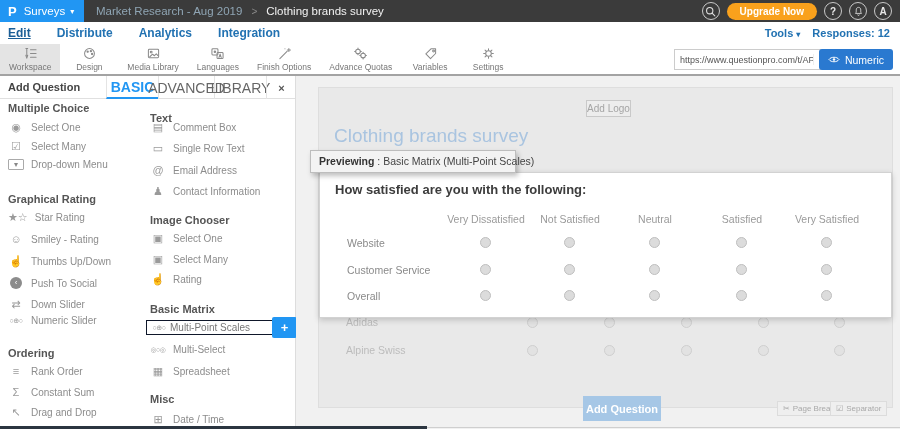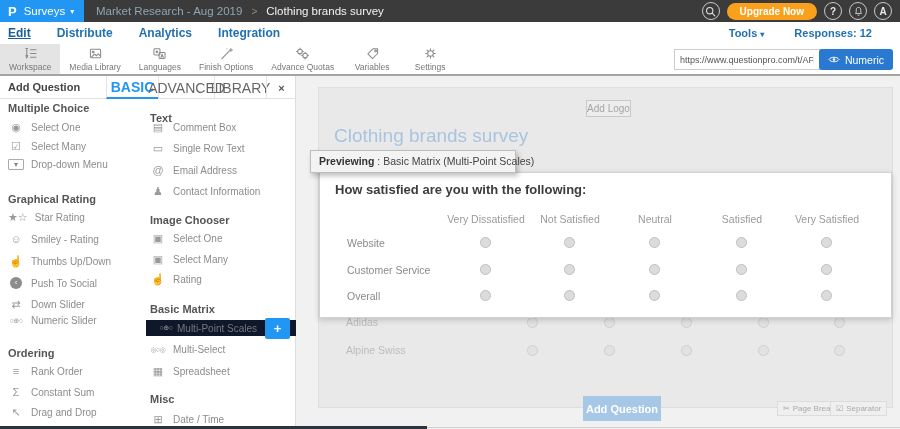--- a/index.html
+++ b/index.html
@@ -21,21 +21,21 @@
   .circle-btn { width:18px; height:18px; border-radius:50%; border:1px solid #c9c9c9; color:#e8e8e8;
     display:flex; align-items:center; justify-content:center; font-size:10px; font-weight:bold; }
   .upgrade-btn { height:17px; border-radius:9px; background:#f9a11c; color:#fff; font-size:10px; font-weight:bold;
     padding:0 13px; display:flex; align-items:center; }
 
   
   .navbar { position:absolute; left:0; top:22px; width:900px; height:22px; background:#fff; display:flex; align-items:center; }
   .nav-link { font-size:12px; font-weight:bold; color:#2272b2; padding:0 13px; }
   .nav-link.first { padding-left:8px; }
   .nav-link.active { text-decoration:underline; color:#1b5e96; }
-  .nav-right { margin-left:auto; display:flex; align-items:center; gap:30px; padding-right:28px; font-size:11px; font-weight:bold; color:#2272b2; }
+  .nav-right { margin-left:auto; display:flex; align-items:center; gap:12px; padding-right:10px; font-size:11px; font-weight:bold; color:#2272b2; }
   .nav-right .caret { font-size:8px; }
 
   
   .toolbar { position:absolute; left:0; top:44px; width:900px; height:32px; background:#fff; border-bottom:2px solid #a3a3a3; display:flex; }
   .tb-item { display:flex; flex-direction:column; align-items:center; justify-content:center; gap:1px; padding:0 9px; min-width:58px; }
   .tb-item.active { background:#e4e4e4; }
   .tb-ic { height:14px; display:flex; align-items:center; }
   .tb-ic svg { stroke:#8a8a8a; fill:none; stroke-width:1.1; stroke-linecap:round; stroke-linejoin:round; }
   .tb-label { font-size:8.5px; color:#777; white-space:nowrap; }
   .url-box { position:absolute; right:68px; top:5px; width:158px; height:21px; border:1px solid #ccc; background:#fff; display:flex; align-items:center; }
@@ -53,21 +53,21 @@
   .tab.active { color:#2196f3; border-bottom:2px solid #2196f3; font-weight:bold; }
   .tab-close { position:absolute; top:0; height:23px; display:flex; align-items:center; justify-content:center;
     font-size:11px; font-weight:bold; color:#555; border-left:1px solid #e4e4e4; }
   .p-hdr { position:absolute; font-size:11px; font-weight:bold; color:#555; }
   .p-item { position:absolute; display:flex; align-items:center; gap:7px; font-size:10px; color:#8c8c8c; white-space:nowrap; }
   .p-ic { min-width:16px; text-align:center; color:#9a9a9a; font-size:11px; }
   .p-ic.tiny { font-size:7px; letter-spacing:-0.5px; }
   .p-ic.box { border:1px solid #aaa; font-size:8px; height:11px; line-height:9px; border-radius:1px; padding:0 2px; color:#888; }
   .p-ic.dark { background:#8c8c8c; color:#fff; border-radius:50%; min-width:12px; width:12px; height:12px; font-size:8px;
     line-height:12px; margin:0 2px; }
-  .red-box { position:absolute; left:146px; top:244px; width:152px; height:15px; border:8px solid #0f172a; background:#fff;
+  .red-box { position:absolute; left:146px; top:244px; width:152px; height:15px; border:1px solid #0f172a; background:#fff;
     display:flex; align-items:center; }
   .red-box .p-ic { margin-left:4px; }
   .red-box .rb-label { font-size:10px; color:#777; margin-left:3px; white-space:nowrap; }
   .plus-btn { margin-left:auto; width:25px; height:21px; background:#2196f3; color:#fff; font-size:13px; font-weight:bold;
     display:flex; align-items:center; justify-content:center; border-radius:2px; }
 
   
   .main { position:absolute; left:296px; top:76px; width:604px; height:350px; background:#f1f1f1; }
   .region { position:absolute; left:22px; top:11px; width:575px; height:321px; background:#e9e9e9; border:1px solid #dedede; }
   .add-logo { position:absolute; left:267px; top:12px; width:45px; height:17px; border:1px solid #c9c9c9; background:#ededed;
@@ -146,20 +146,31 @@
       <span class="tb-ic">
         <svg width="15" height="13" viewBox="0 0 16 14">
             <path d="M4 1.5 V9 M3 9 L4 12 L5 9 M3 1.5 h2 M8 3 H14 M8 7 H14 M8 11 H14"></path>
           </svg>
       </span>
       <span class="tb-label">Workspace</span>
     </div>
     <div class="tb-item">
       <span class="tb-ic">
         <svg width="15" height="13" viewBox="0 0 16 14">
+            <circle cx="8" cy="7" r="5.3"></circle>
+            <circle cx="6" cy="5" r="0.7" fill="#8a8a8a"></circle>
+            <circle cx="9.5" cy="4.5" r="0.7" fill="#8a8a8a"></circle>
+            <circle cx="10.8" cy="7.5" r="0.7" fill="#8a8a8a"></circle>
+          </svg>
+      </span>
+      <span class="tb-label">Design</span>
+    </div>
+    <div class="tb-item">
+      <span class="tb-ic">
+        <svg width="15" height="13" viewBox="0 0 16 14">
             <rect x="2.5" y="2.5" width="11" height="9" rx="1"></rect>
             <circle cx="5.5" cy="5.5" r="1"></circle>
             <path d="M4 10.5 L7 7.8 L9 9.4 L11 7.4 L12.5 9"></path>
           </svg>
       </span>
       <span class="tb-label">Media Library</span>
     </div>
     <div class="tb-item">
       <span class="tb-ic">
         <svg width="15" height="13" viewBox="0 0 16 14">

